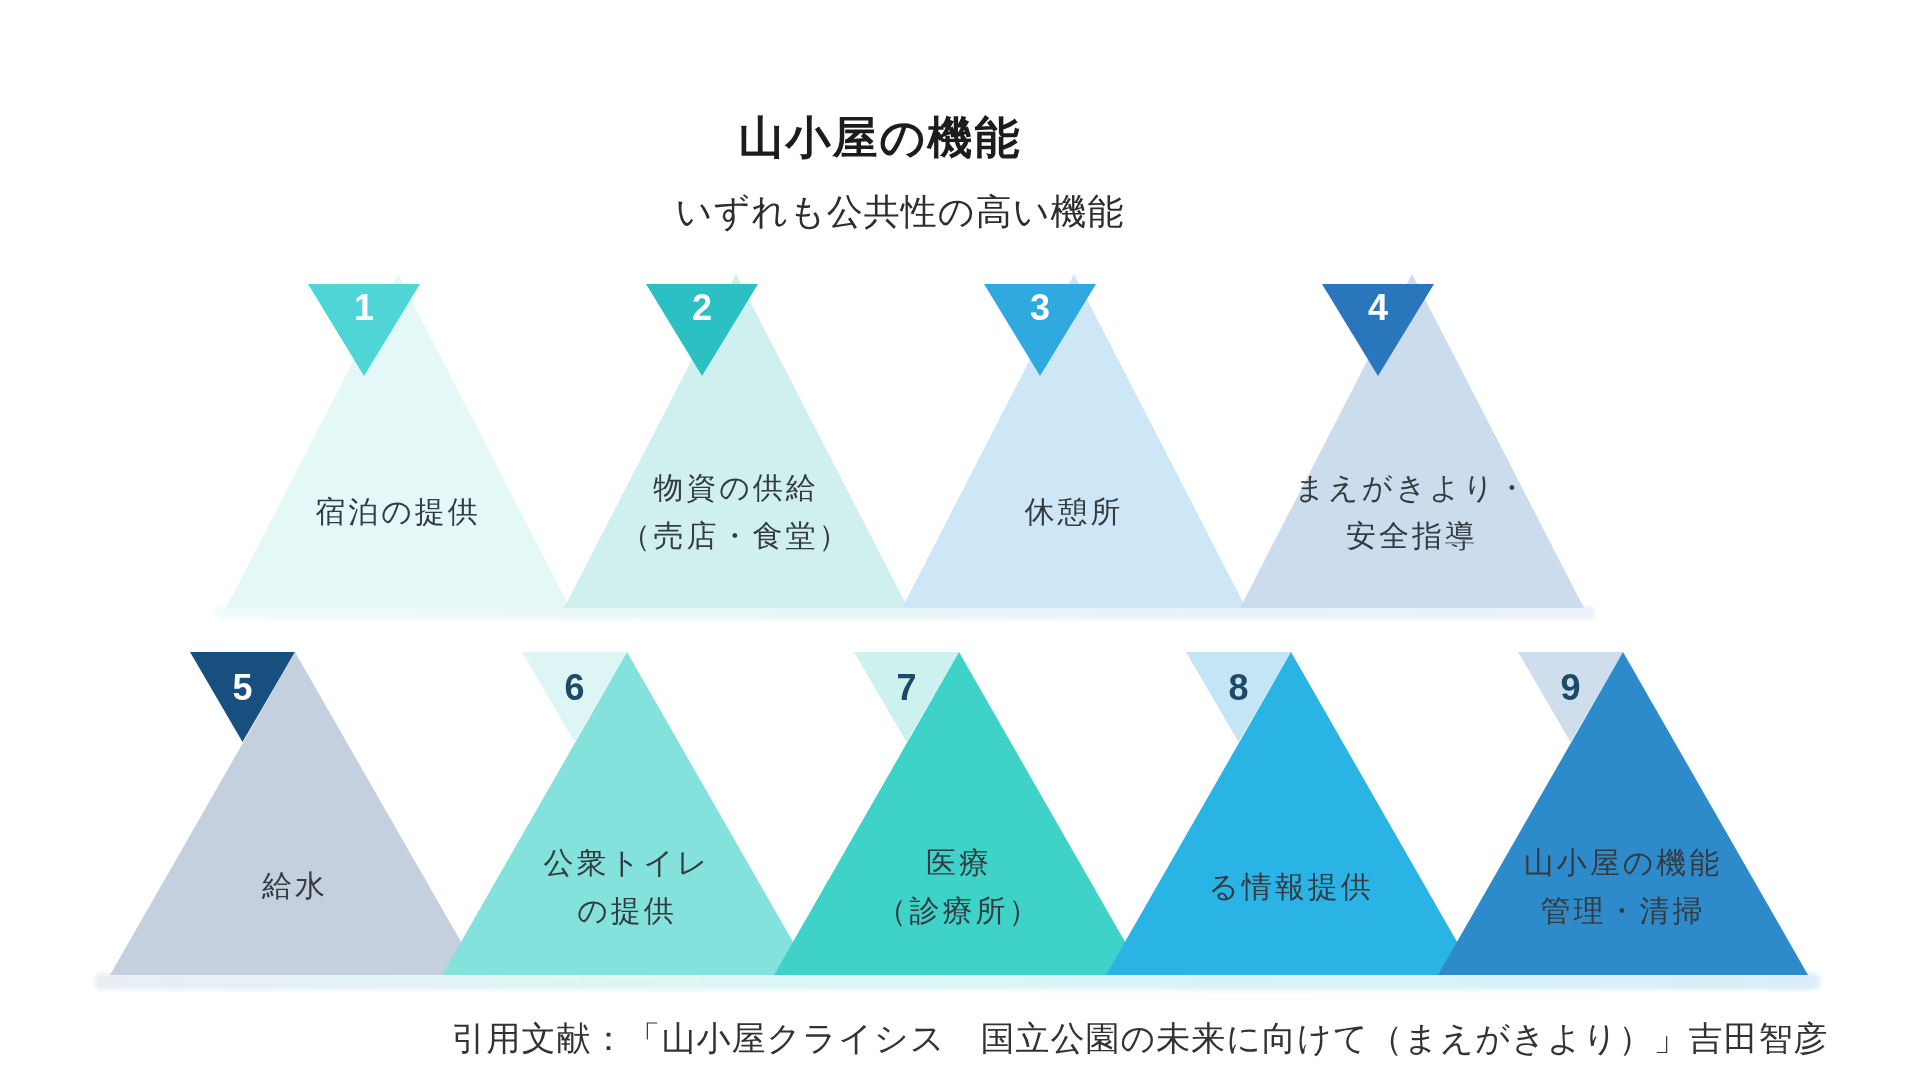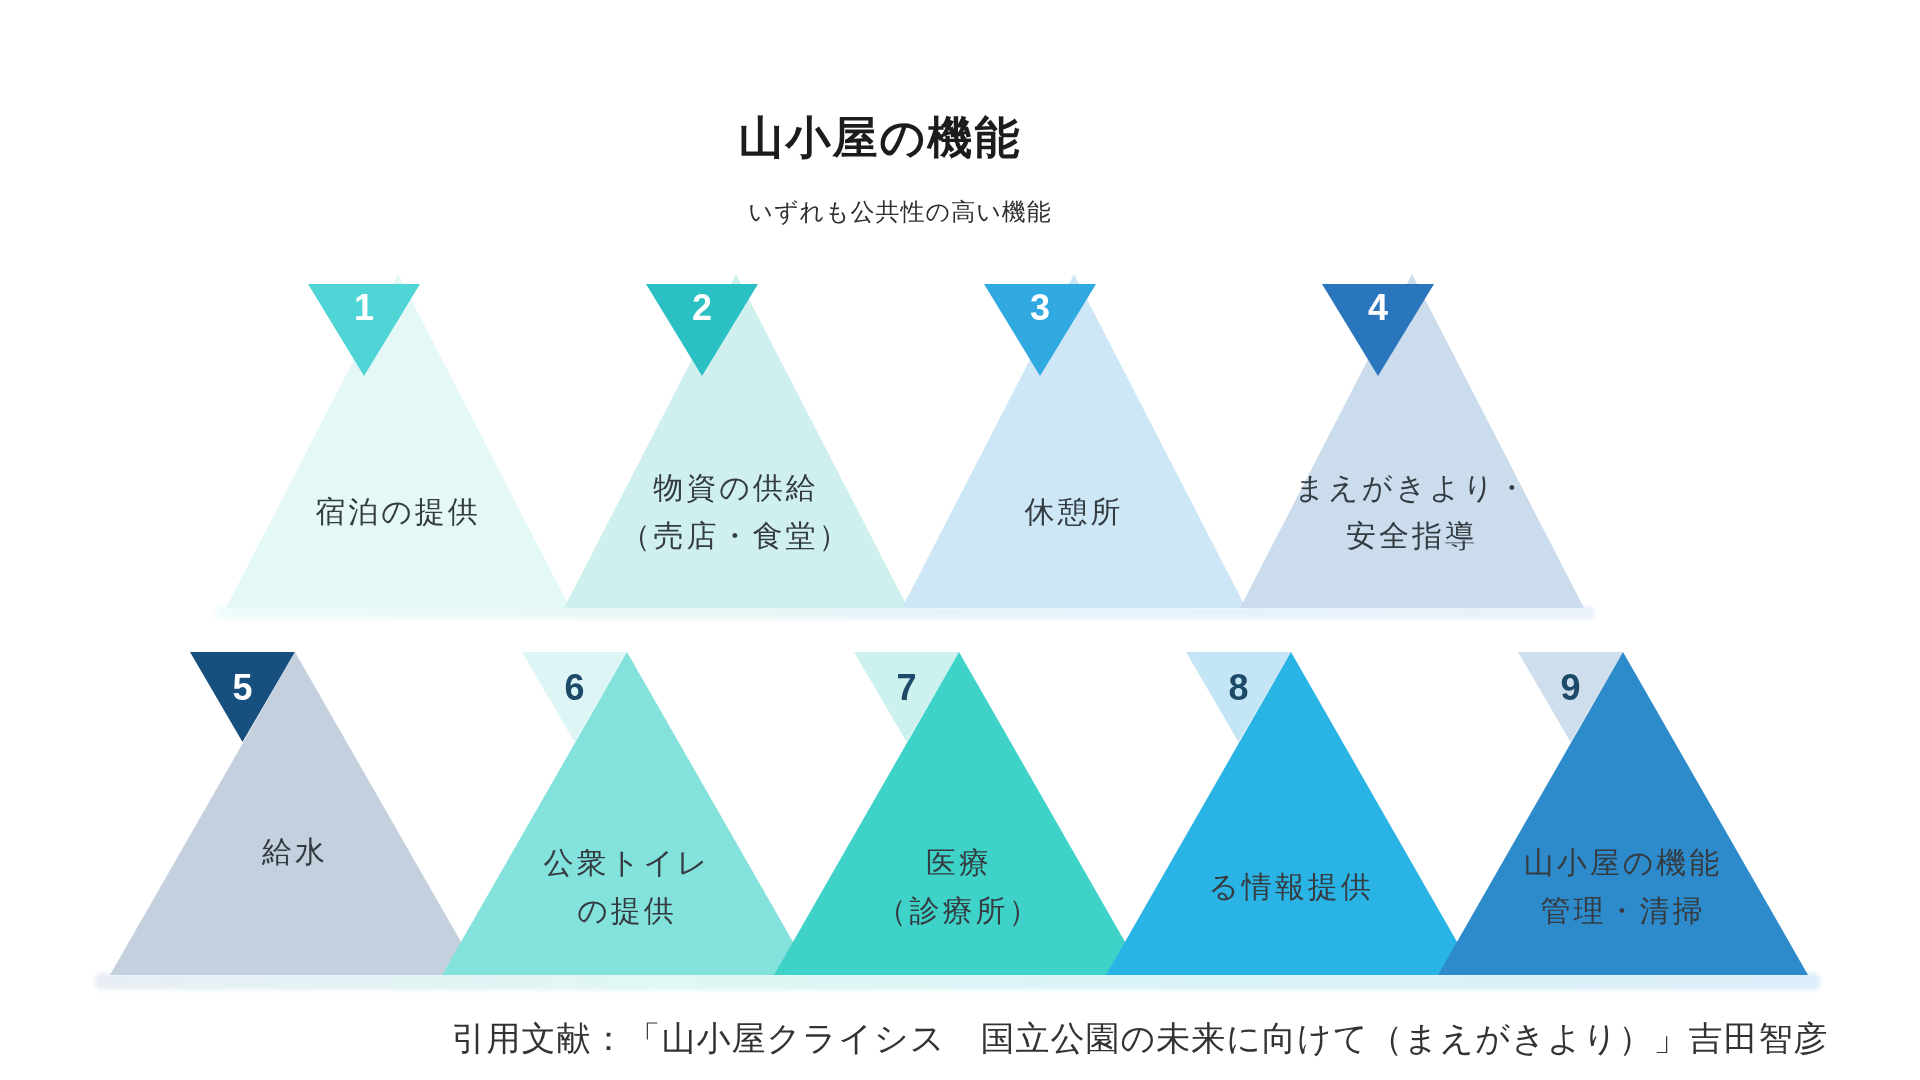--- a/index.html
+++ b/index.html
@@ -7,21 +7,21 @@
     position:relative;width:1920px;height:1080px;background:#ffffff;overflow:hidden;
     font-family:"Liberation Sans",sans-serif;
     margin-top:12px;
   }
   .page-title{
     position:absolute;left:460px;top:96px;width:840px;text-align:center;
     font-size:45px;line-height:60px;font-weight:900;color:#1c1c1c;letter-spacing:2px;
   }
   .page-subtitle{
     position:absolute;left:500px;top:178px;width:800px;text-align:center;
-    font-size:24px;line-height:44px;font-weight:400;color:#2e2e2e;letter-spacing:1px;
+    font-size:36px;line-height:44px;font-weight:400;color:#2e2e2e;letter-spacing:1px;
   }
   .page-footer{
     position:absolute;left:400px;top:1002px;width:1480px;text-align:center;
     font-size:34px;line-height:48px;color:#333333;letter-spacing:1px;
   }
   .tri-item{position:absolute;}
   .tri-body{
     position:absolute;
     clip-path:polygon(50% 0, 100% 100%, 0 100%);
   }
@@ -86,21 +86,21 @@
         <div class="tri-num" style="left: 1322px; top: 266px; width: 112px; height: 60px; color: rgb(255, 255, 255); z-index: 4;">4</div>
         <div class="tri-label" style="left: 1202px; width: 420px; top: 416px; height: 168px; z-index: 3;">
           <div>まえがきより・</div>
           <div>安全指導</div>
         </div>
       </div>
       <div class="tri-item row2" style="z-index: 20;">
         <div class="tri-badge" style="left: 190px; top: 640px; width: 105px; height: 90px; background: rgb(23, 79, 127); z-index: 1;"></div>
         <div class="tri-body" style="left: 110px; top: 640px; width: 370px; height: 323px; background: rgb(197, 208, 223); z-index: 2;"></div>
         <div class="tri-num" style="left: 190px; top: 646px; width: 105px; height: 60px; color: rgb(255, 255, 255); z-index: 4;">5</div>
-        <div class="tri-label" style="left: 85px; width: 420px; top: 804px; height: 72px; z-index: 3;">
+        <div class="tri-label" style="left: 85px; width: 420px; top: 838px; height: 72px; z-index: 3;">
           <div>給水</div>
         </div>
       </div>
       <div class="tri-item row2" style="z-index: 21;">
         <div class="tri-badge" style="left: 522px; top: 640px; width: 105px; height: 90px; background: rgb(221, 246, 245); z-index: 1;"></div>
         <div class="tri-body" style="left: 442px; top: 640px; width: 370px; height: 323px; background: rgb(131, 226, 219); z-index: 2;"></div>
         <div class="tri-num" style="left: 522px; top: 646px; width: 105px; height: 60px; color: rgb(29, 74, 104); z-index: 4;">6</div>
         <div class="tri-label" style="left: 417px; width: 420px; top: 815px; height: 120px; z-index: 3;">
           <div>公衆トイレ</div>
           <div>の提供</div>

